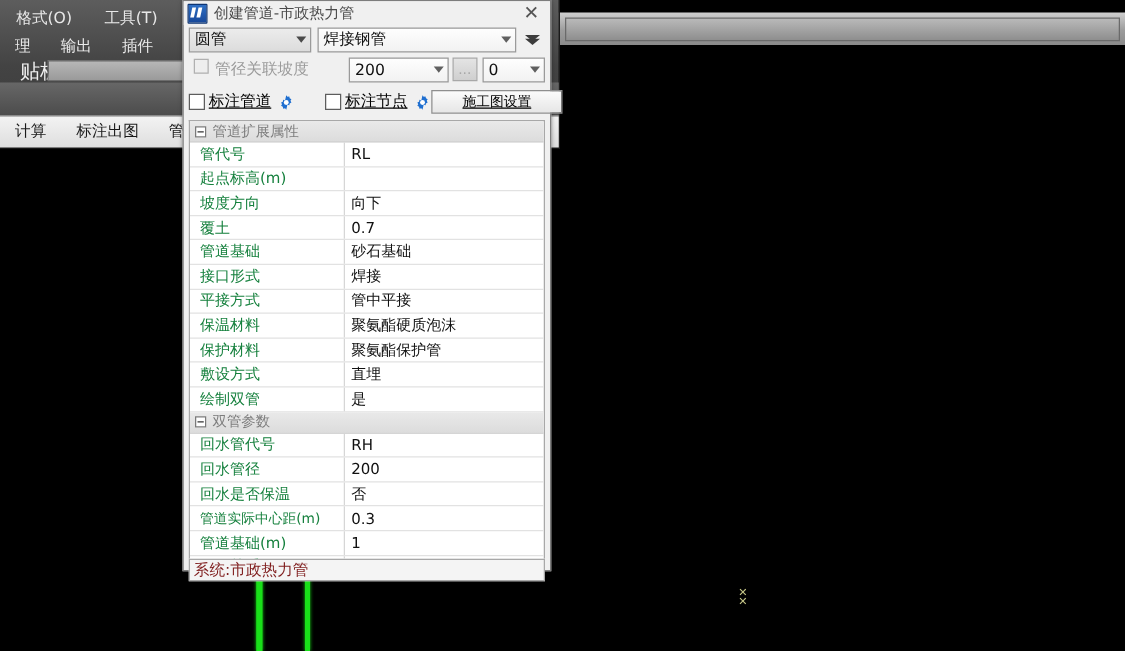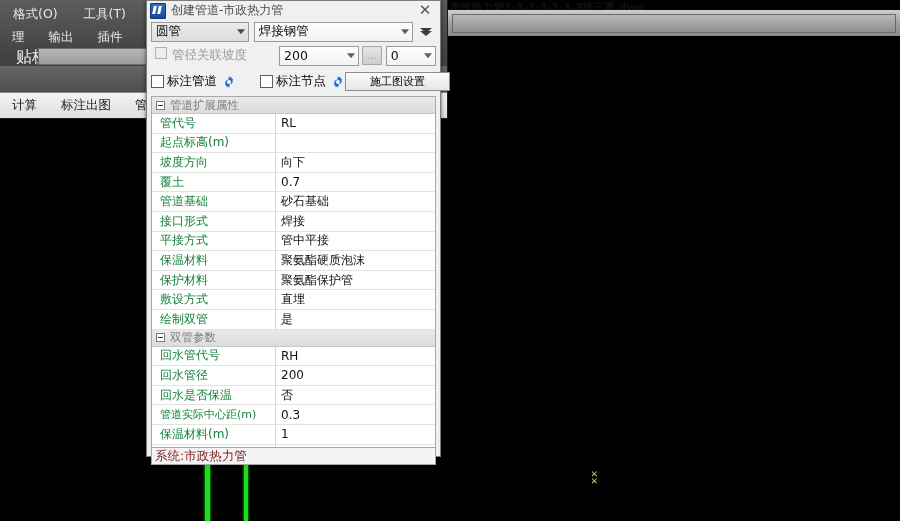--- a/index.html
+++ b/index.html
@@ -100,21 +100,21 @@
   .chk-slope{display:flex;align-items:flex-start;width:128px;flex:0 0 auto;}
   .chk-box{width:12px;height:12px;border:1px solid #b0b0b0;background:#eee;
     margin-left:4px;margin-right:5px;flex:0 0 auto;box-sizing:border-box;}
   .chk-lbl{font-size:12.5px;color:#9a9a9a;white-space:nowrap;}
 
   .ellipsis-btn{width:20px;height:19px;margin-left:3px;flex:0 0 auto;
     background:linear-gradient(#e4e4e4,#cfcfcf);border:1px solid #a8a8a8;
     color:#a8a8a8;font-size:11px;display:flex;align-items:center;justify-content:center;
     box-sizing:border-box;}
 
-  .row3{display:flex;align-items:center;margin-top:5px;height:21px;}
+  .row3{display:flex;align-items:center;margin-top:5px;height:21px;text-decoration:underline;}
   .chk2{display:flex;align-items:center;}
   .chk2 .b{width:13px;height:13px;border:1px solid #5d5d5d;background:#fff;
     margin-right:3px;flex:0 0 auto;box-sizing:border-box;}
   .chk2 .t{font-size:12.5px;color:#000;white-space:nowrap;}
   .gear{width:14px;height:14px;margin-left:5px;flex:0 0 auto;position:relative;}
   .btn-constr{margin-left:auto;height:19px;padding:0 24px;
     background:linear-gradient(#fbfbfb,#e6e6e6);border:1px solid #8e8e8e;
     font-size:11px;color:#000;display:flex;align-items:center;box-sizing:border-box;
     white-space:nowrap;}
 
@@ -140,21 +140,20 @@
     display:flex;align-items:center;padding-left:3px;box-sizing:border-box;
     font-size:12.5px;color:#7f1d1d;white-space:nowrap;margin-top:0px;}
 </style>
 </head>
 <body>
 
 <div id="root">
 
   <div id="cad-bg">
 
-    <div class="cad-toptext">市政热力管3-3-3-3-3-3-3排三通.dwg</div>
     <div class="cad-topstrip">
       <div class="cad-topstrip-in"></div>
     </div>
     <div class="cad-canvas"></div>
 
     <div class="cad-chrome">
 
       <div class="cad-menubar">
         <span class="mi">格式(O)</span>
         <span class="mi">工具(T)</span>
@@ -319,21 +318,21 @@
         </div>
         <div class="prow">
           <span class="pk">回水是否保温</span>
           <span class="pv">否</span>
         </div>
         <div class="prow">
           <span class="pk" style="font-size:11px;">管道实际中心距(m)</span>
           <span class="pv">0.3</span>
         </div>
         <div class="prow">
-          <span class="pk">保温材料(m)</span>
+          <span class="pk">管道基础(m)</span>
           <span class="pv">1</span>
         </div>
         <div class="prow" style="border-bottom:none;">
           <span class="pk">位置关系</span>
           <span class="pv">供左回右</span>
         </div>
       </div>
 
       <div class="statusbar">系统:市政热力管</div>
     </div>

